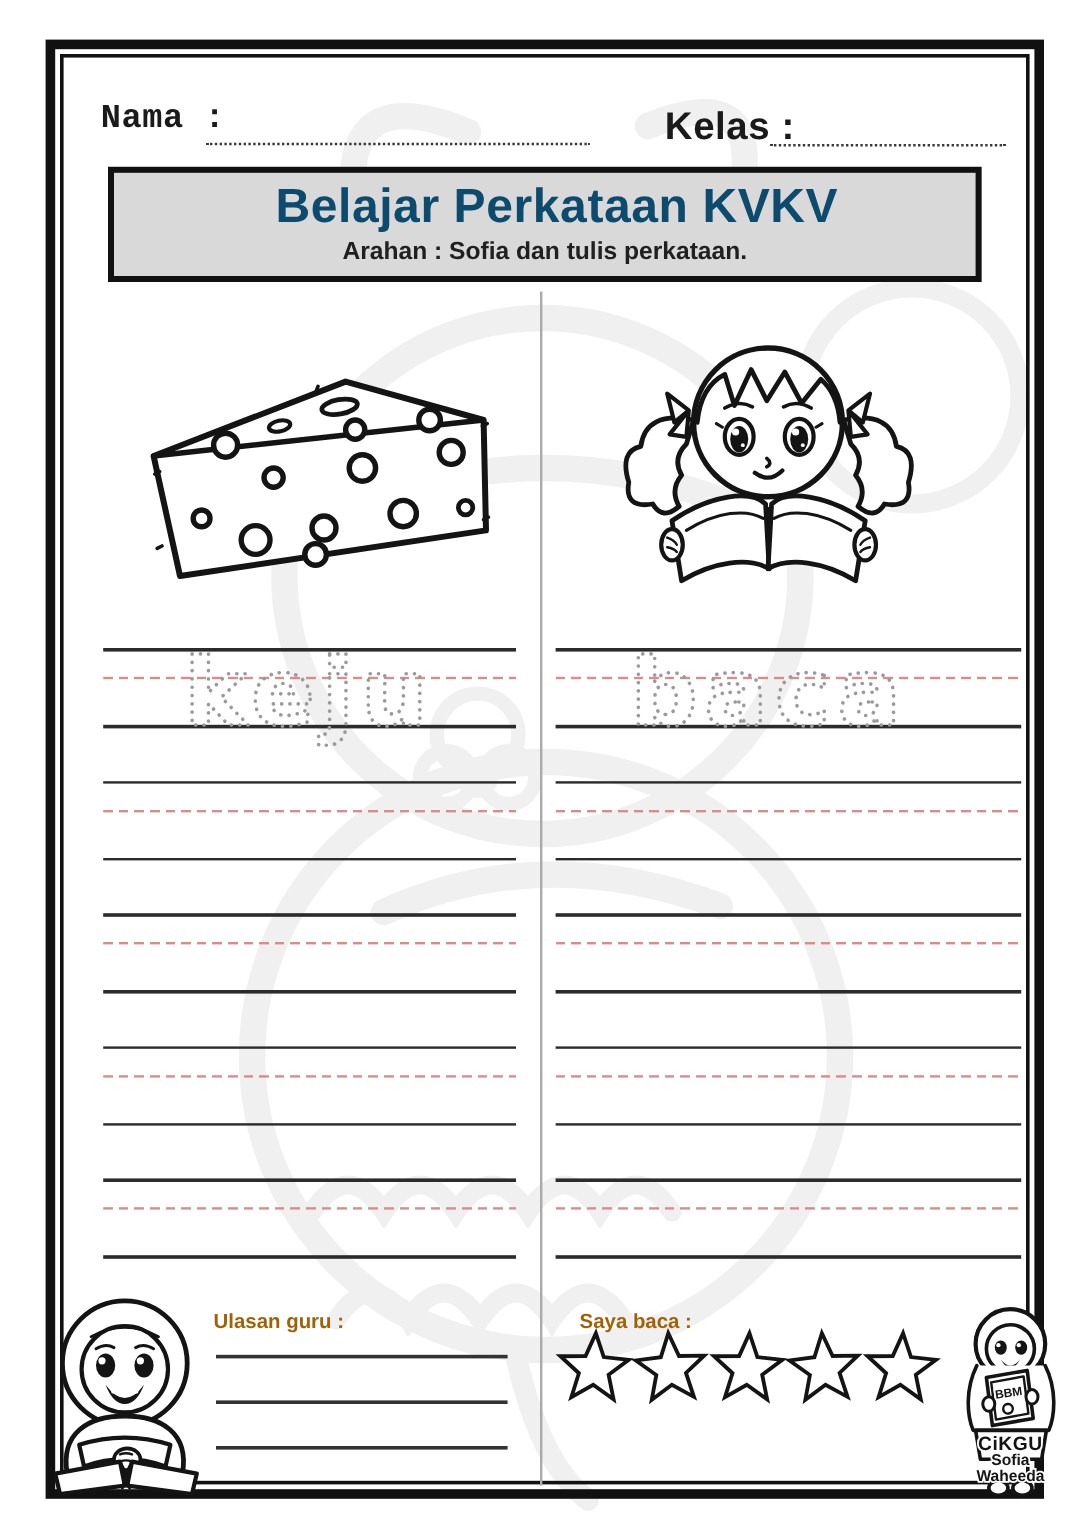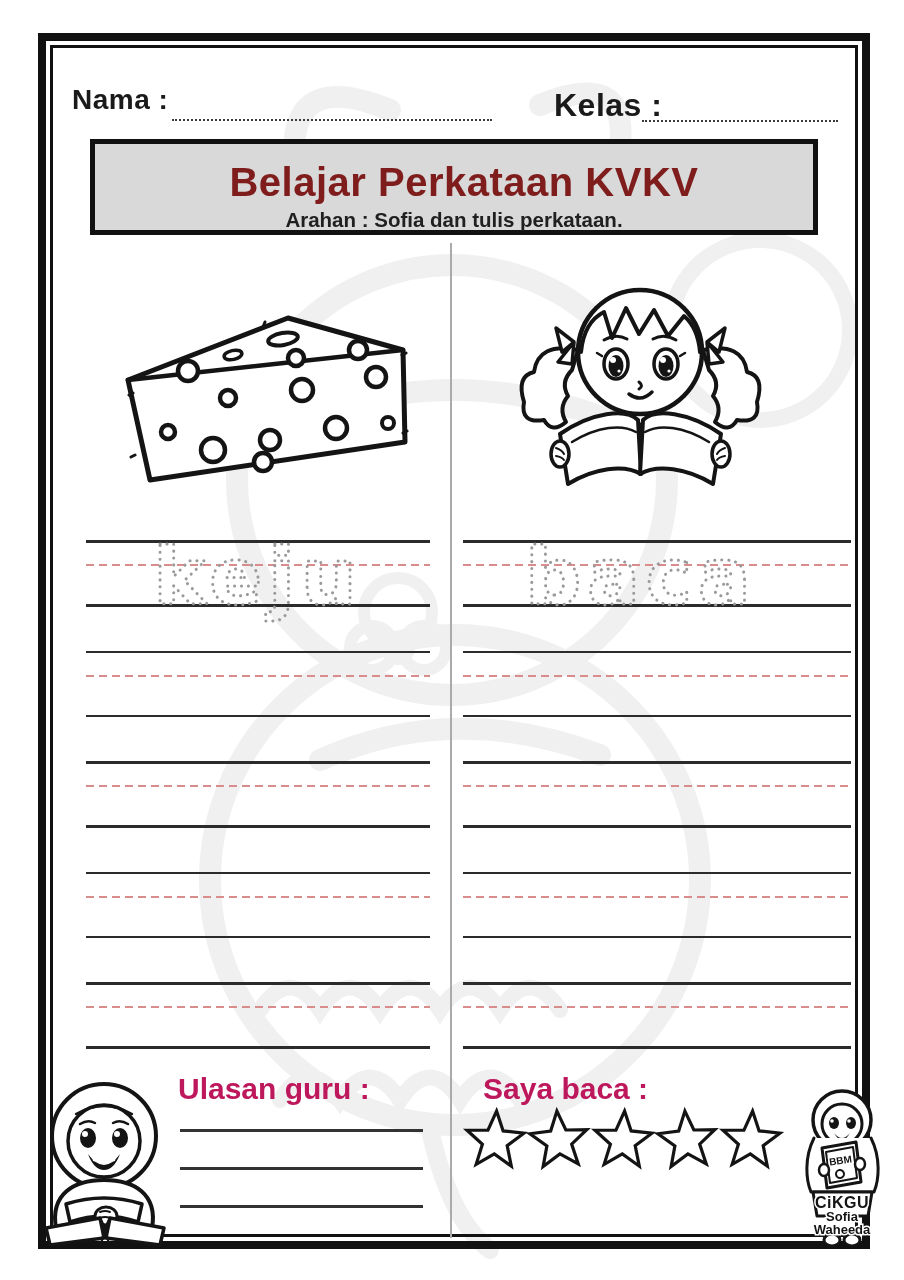--- a/index.html
+++ b/index.html
@@ -18,21 +18,21 @@
 
   .abs{position:absolute;z-index:2;}
 
   
   .field-label{font-size:28px;font-weight:bold;letter-spacing:.5px;color:#1a1a1a;}
   .dotline{border-bottom:2.5px dotted #3a3a3a;height:30px;}
 
   
   .title-box{left:90px;top:139px;width:718px;height:86px;background:var(--title-box-bg,#d9d9d9);
              border:5px solid #111;text-align:center;}
-  .title-main{font-size:40px;font-weight:bold;letter-spacing:.5px;margin-top:16px;color:#7f1d1d;padding-left:20px;}
+  .title-main{font-size:40px;font-weight:bold;letter-spacing:.5px;margin-top:6px;color:#0c4a6e;padding-left:20px;}
   .title-sub{font-size:20.5px;font-weight:bold;margin-top:3px;color:#202020;}
 
   
   .divider{left:450px;top:243px;width:1.5px;height:995px;background:#aaa;}
 
   
   .lines-col{position:absolute;top:540px;height:560px;z-index:2;}
   .lines-col.left{left:86px;width:344px;}
   .lines-col.right{left:463px;width:388px;}
   .line-group{position:absolute;left:0;right:0;height:68px;}
@@ -48,21 +48,21 @@
       font-size:78px;letter-spacing:6px;fill:none;stroke:var(--trace-gray,#9a9a9a);
       stroke-width:3;stroke-dasharray:0.1 6.8;stroke-linecap:round;stroke-linejoin:round;
       text-anchor:middle;}
 
   
   .art{fill:none;stroke:#141414;stroke-linecap:round;stroke-linejoin:round;}
   .art-fill{fill:#fff;stroke:#141414;stroke-linecap:round;stroke-linejoin:round;}
   .art-black{fill:#141414;stroke:none;}
 
   
-  .footer-label{font-size:30px;font-weight:bold;color:#be185d;}
+  .footer-label{font-size:17px;font-weight:bold;color:#a16207;margin-top:20px;}
   .tline{height:2.5px;background:#333;margin-top:35.5px;}
   .tline:first-child{margin-top:0;}
   .star{fill:#fff;stroke:#141414;stroke-width:3.2;}
 
   .credit-text{font-family:"Liberation Sans",sans-serif;font-weight:bold;fill:#141414;
       stroke:#fff;stroke-width:3px;paint-order:stroke;text-anchor:middle;}
 </style>
 </head>
 <body>
 
@@ -84,21 +84,21 @@
       <path d="M280,1100 q30,-45 60,0 q30,-45 60,0 q30,-45 60,0 q30,-45 60,0" stroke-width="16"></path>
       <path d="M430,1130 q20,90 60,120" stroke-width="18"></path>
       <circle cx="760" cy="330" r="90" stroke-width="16"></circle>
     </g>
   </svg>
 
   <div class="outer-border">
     <div class="inner-border"></div>
   </div>
 
-  <div class="abs field-label" style="left:72px;top:84px;">Nama :</div>
+  <div class="abs field-label" style="left:84px;top:84px;font-family:Liberation Mono, monospace;">Nama :</div>
   <div class="abs dotline" style="left:172px;top:89px;width:320px;"></div>
   <div class="abs field-label" style="left:554px;top:87px;font-size:32px;">Kelas :</div>
   <div class="abs dotline" style="left:642px;top:90px;width:196px;"></div>
 
   <div class="abs title-box">
     <div class="title-main">Belajar Perkataan KVKV</div>
     <div class="title-sub">Arahan : Sofia dan tulis perkataan.</div>
   </div>
 
   <div class="abs divider"></div>

